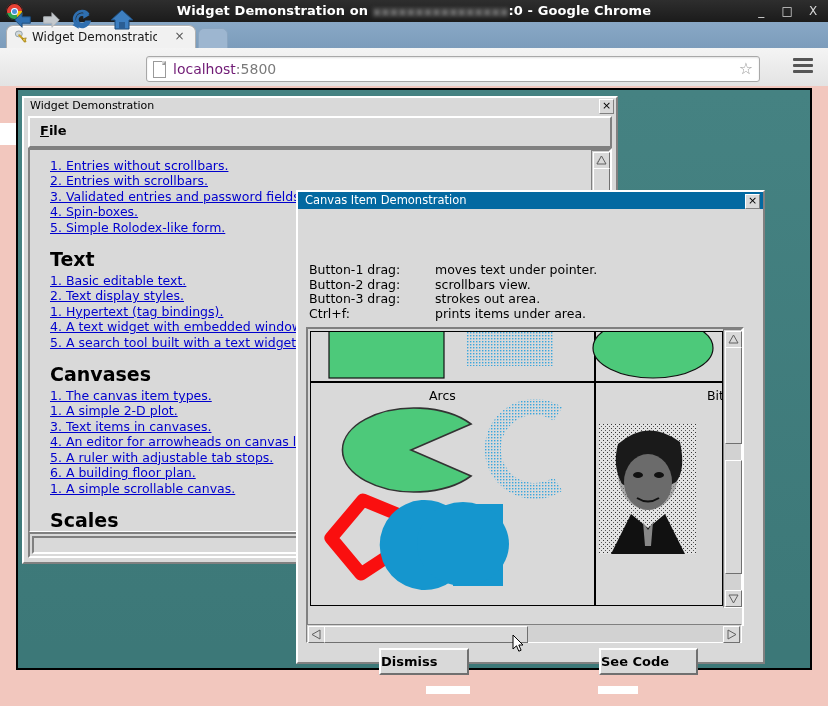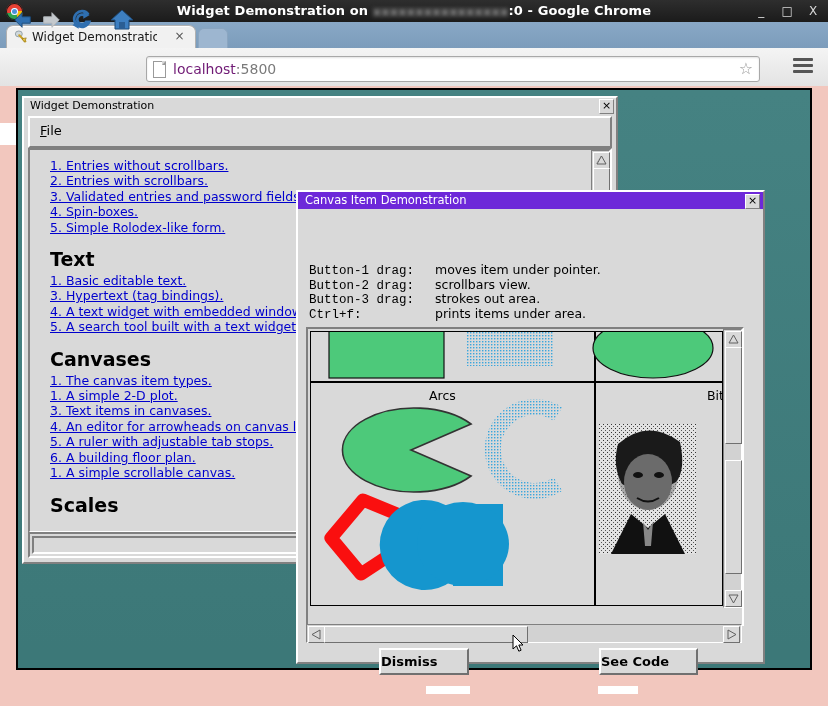--- a/index.html
+++ b/index.html
@@ -109,49 +109,49 @@
     background:#d9d9d9;font-size:11px;line-height:11px;text-align:center;color:#000;
     font-family:"DejaVu Sans",sans-serif;}
 
   
   #mainwin{left:22px;top:96px;width:592px;height:464px;}
   .sunken{border-top:2px solid #808080;border-left:2px solid #808080;
           border-right:2px solid #ffffff;border-bottom:2px solid #ffffff;}
   .raised{border-top:2px solid #ffffff;border-left:2px solid #ffffff;
           border-right:2px solid #808080;border-bottom:2px solid #808080;}
   .menubar{position:absolute;left:4px;top:18px;width:580px;height:28px;background:#d9d9d9;}
-  .menuitem{position:absolute;left:10px;top:5px;font-size:13px;color:#000;}
+  .menuitem{position:absolute;left:10px;top:5px;font-size:13px;color:#000;font-weight:bold;}
   .menuitem u{text-decoration:underline;}
 
   .listpane{position:absolute;left:4px;top:50px;width:580px;height:381px;background:#d9d9d9;}
   .listinner{position:absolute;left:2px;top:2px;width:557px;height:377px;background:#d9d9d9;overflow:hidden;}
   .vscroll{position:absolute;right:0;top:0;width:17px;height:100%;background:#d2d2d2;}
   .sb-arrow{position:absolute;left:1px;width:15px;height:15px;background:#d9d9d9;
     border-top:1px solid #fff;border-left:1px solid #fff;border-right:1px solid #707070;border-bottom:1px solid #707070;}
   .sb-arrow span{position:absolute;left:3px;top:3px;width:0;height:0;}
   .sb-thumb{position:absolute;left:1px;width:15px;background:#d9d9d9;
     border-top:1px solid #fff;border-left:1px solid #fff;border-right:1px solid #707070;border-bottom:1px solid #707070;}
 
   .demolist{position:absolute;left:0;top:0;padding:6px 0 0 0;}
   .dl-link{font-size:12.5px;color:#0000cd;text-decoration:underline;margin-left:18px;line-height:15.4px;
     white-space:nowrap;display:block;}
   .dl-head{font-size:19px;font-weight:bold;color:#000;margin:13px 0 3px 18px;line-height:22px;}
   .botbar{position:absolute;left:4px;top:434px;width:580px;height:22px;background:#d9d9d9;}
   .botbar-in{position:absolute;left:2px;top:2px;width:572px;height:14px;background:#d9d9d9;}
 
   
   #canvaswin{left:296px;top:190px;width:465px;height:470px;}
-  .cv-titlebar{position:absolute;left:0;top:0;width:100%;height:17px;background:#6d28d9;}
+  .cv-titlebar{position:absolute;left:0;top:0;width:100%;height:17px;background:#0369a1;}
   .cv-title{position:absolute;left:7px;top:0;height:17px;line-height:17px;font-size:11.5px;color:#fff;}
   .cv-body{position:absolute;left:3px;top:19px;width:455px;height:444px;background:#d9d9d9;}
   .cv-msg{position:absolute;left:8px;top:4px;width:430px;font-size:12.5px;color:#000;line-height:14.6px;
     white-space:pre;}
   .cv-msg-rows{position:absolute;left:8px;top:52px;font-size:12.5px;color:#000;line-height:14.6px;}
   .cv-msg-rows div{height:14.6px;}
-  .cv-msg-rows .k{display:inline-block;width:126px;font-family:Liberation Mono, monospace;}
+  .cv-msg-rows .k{display:inline-block;width:126px;}
 
   .cvarea{position:absolute;left:5px;top:116px;width:434px;height:295px;background:#d9d9d9;}
   .cvcanvas{position:absolute;left:2px;top:2px;width:413px;height:275px;background:#d9d9d9;overflow:hidden;
     border:1px solid #000;box-sizing:border-box;}
   .cell-line{position:absolute;background:#000;}
   .cvlabel{position:absolute;font-size:12.5px;color:#000;}
 
   .cv-vscroll{position:absolute;right:0;top:0;width:17px;height:277px;background:#d2d2d2;}
   .cv-hscroll{position:absolute;left:5px;top:413px;width:434px;height:17px;background:#d2d2d2;}
   .sb-harrow{position:absolute;top:1px;width:15px;height:15px;background:#d9d9d9;
@@ -243,21 +243,22 @@
     <div class="listpane sunken">
       <div class="listinner">
         <div class="demolist" id="demolist">
             <span class="dl-link">1. Entries without scrollbars.</span>
             <span class="dl-link">2. Entries with scrollbars.</span>
             <span class="dl-link">3. Validated entries and password fields.</span>
             <span class="dl-link">4. Spin-boxes.</span>
             <span class="dl-link">5. Simple Rolodex-like form.</span>
             <div class="dl-head">Text</div>
             <span class="dl-link">1. Basic editable text.</span>
-            <span class="dl-link">3. Hypertext (tag bindings).</span>
+            <span class="dl-link">2. Text display styles.</span>
+            <span class="dl-link">1. Hypertext (tag bindings).</span>
             <span class="dl-link">4. A text widget with embedded windows.</span>
             <span class="dl-link">5. A search tool built with a text widget.</span>
             <div class="dl-head">Canvases</div>
             <span class="dl-link">1. The canvas item types.</span>
             <span class="dl-link">1. A simple 2-D plot.</span>
             <span class="dl-link">3. Text items in canvases.</span>
             <span class="dl-link">4. An editor for arrowheads on canvas lines.</span>
             <span class="dl-link">5. A ruler with adjustable tab stops.</span>
             <span class="dl-link">6. A building floor plan.</span>
             <span class="dl-link">1. A simple scrollable canvas.</span>
@@ -281,21 +282,21 @@
   </div>
 
   <div class="tkwin" id="canvaswin">
     <div class="cv-titlebar">
       <div class="cv-title">Canvas Item Demonstration</div>
       <div class="tk-close" style="right:3px;top:2px;">×</div>
     </div>
 
     <div class="cv-body">
       <div class="cv-msg-rows" id="cvops">
-          <div><span class="k">Button-1 drag:</span><span>moves item under pointer.</span></div>
+          <div><span class="k">Button-1 drag:</span><span>moves text under pointer.</span></div>
           <div><span class="k">Button-2 drag:</span><span>scrollbars view.</span></div>
           <div><span class="k">Button-3 drag:</span><span>strokes out area.</span></div>
           <div><span class="k">Ctrl+f:</span><span>prints items under area.</span></div>
         </div>
 
       <div class="cvarea sunken">
         <div class="cvcanvas">
 
           <div class="cell-line" style="left:0;top:49px;width:283px;height:2px;"></div>
           <div class="cell-line" style="left:283px;top:49px;width:130px;height:2px;"></div>

